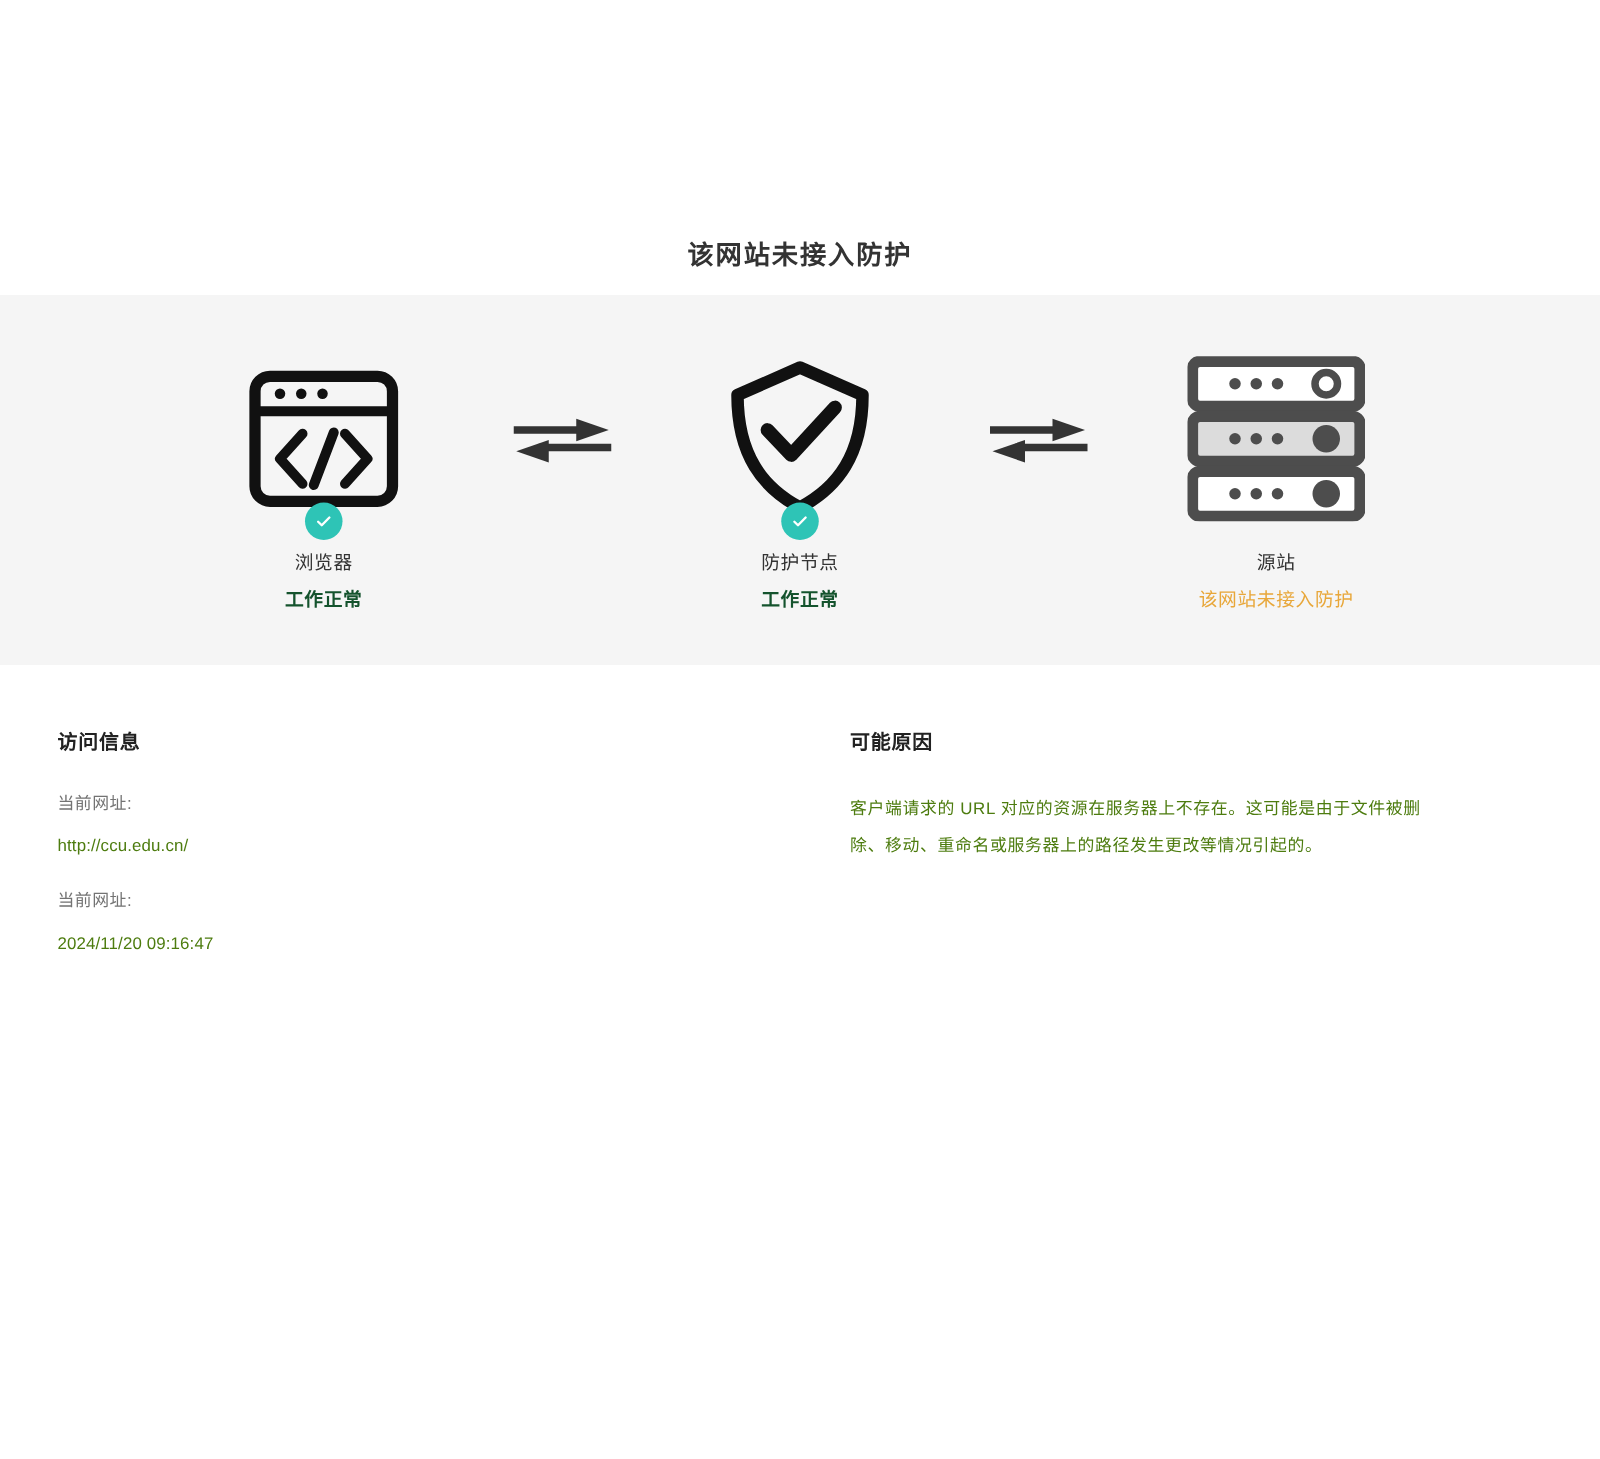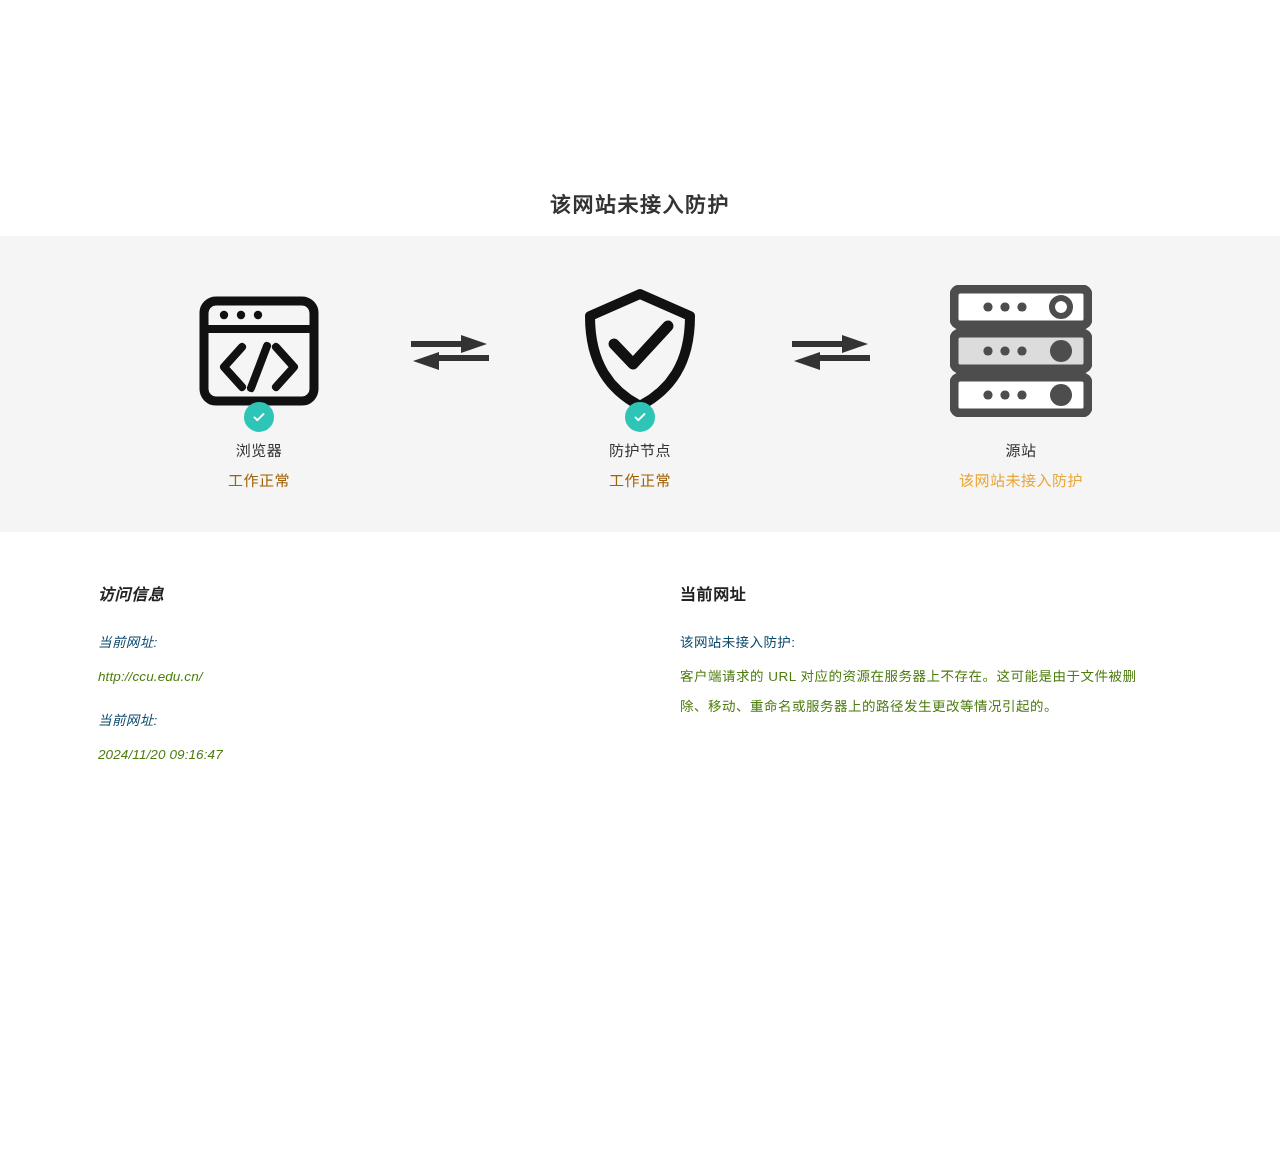--- a/index.html
+++ b/index.html
@@ -63,21 +63,21 @@
     color: #333333;
     line-height: 22px;
     letter-spacing: .5px;
   }
   .node-status {
     margin-top: 8px;
     font-size: 15px;
     line-height: 22px;
     letter-spacing: .5px;
   }
-  .status-ok { color: #a16207; }
+  .status-ok { color: #14532d; font-weight: bold; }
   .status-warn { color: #e8a73a; }
 
   .arrows {
     width: 110px;
     height: 150px;
     display: flex;
     align-items: center;
     justify-content: center;
     flex: 0 0 110px;
   }
@@ -96,34 +96,34 @@
     justify-content: center;
   }
   .badge svg { display:block; }
 
   
   .info-area {
     display: flex;
     padding: 52px 0 0 0;
   }
   .col { padding-left: 0; }
-  .col-left { width: 640px; padding-left: 98px; font-style: italic; }
+  .col-left { width: 640px; padding-left: 46px; }
   .col-right { width: 640px; padding-left: 40px; }
   .col-heading {
     font-size: 16px;
     font-weight: bold;
     color: #222222;
     margin: 0 0 26px 0;
     letter-spacing: .6px;
     line-height: 22px;
   }
   .field { margin-bottom: 18px; }
   .field-label {
     font-size: 13.5px;
-    color: #0c4a6e;
+    color: #737373;
     line-height: 22px;
     letter-spacing: .4px;
     margin-bottom: 8px;
   }
   .field-value {
     font-size: 13.5px;
     color: #4d7c0f;
     line-height: 30px;
     letter-spacing: .1px;
     max-width: 470px;
@@ -246,23 +246,22 @@
       <div class="field">
       </div>
 
       <div class="field">
         <div class="field-label">当前网址:</div>
         <div class="field-value">2024/11/20 09:16:47</div>
       </div>
     </div>
 
     <div class="col col-right">
-      <h2 class="col-heading">当前网址</h2>
-
-      <div class="field">
-        <div class="field-label">该网站未接入防护:</div>
+      <h2 class="col-heading">可能原因</h2>
+
+      <div class="field">
         <div class="field-value zh">客户端请求的 URL 对应的资源在服务器上不存在。这可能是由于文件被删除、移动、重命名或服务器上的路径发生更改等情况引起的。</div>
       </div>
     </div>
 
   </div>
 
 </div>
 
 </body></html>

